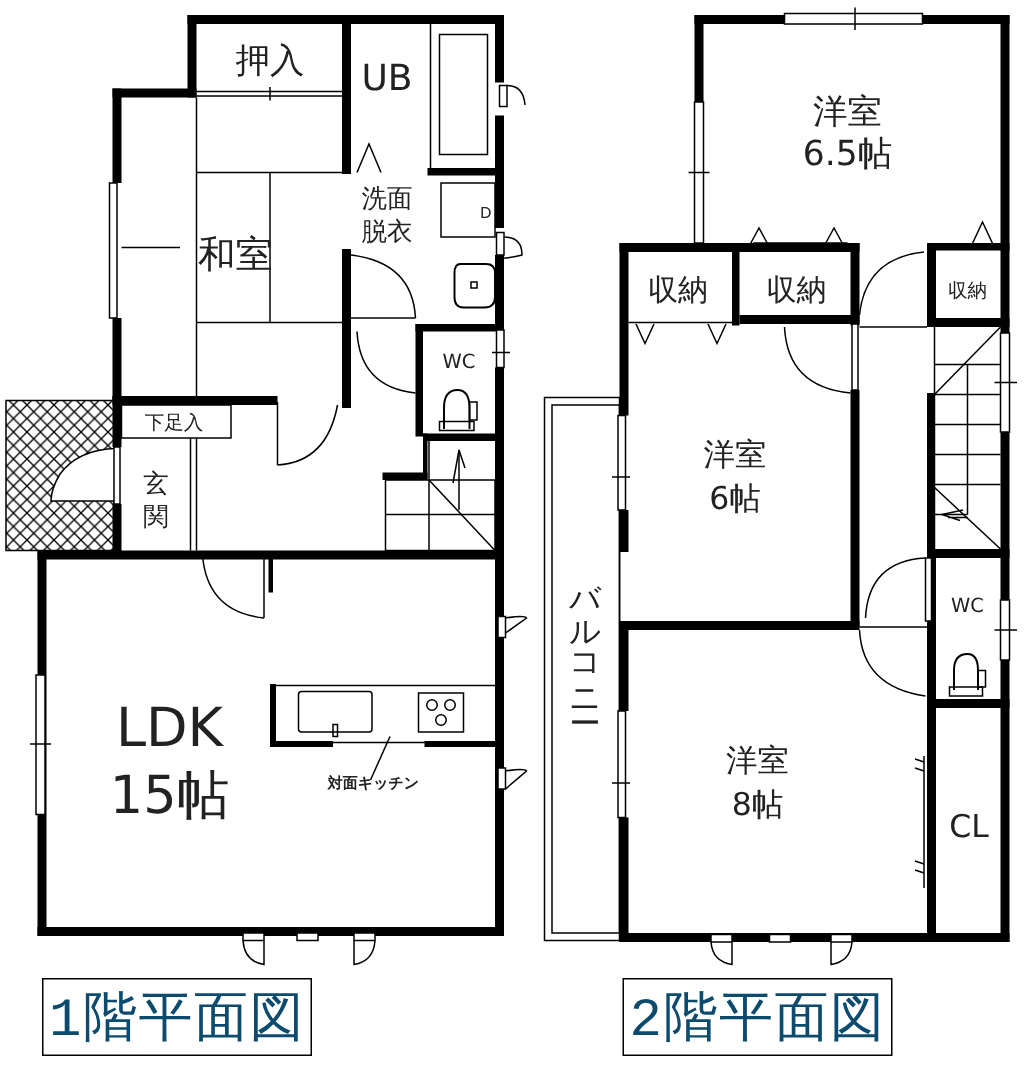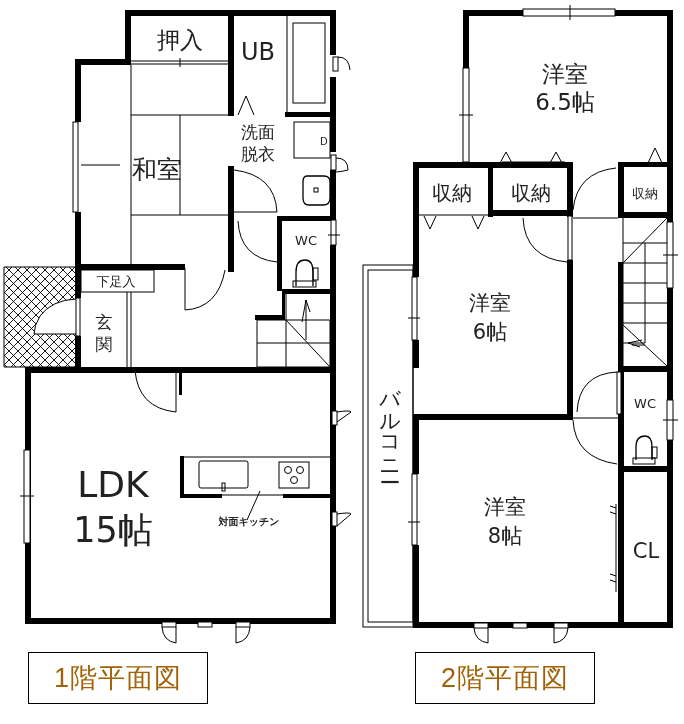--- a/index.html
+++ b/index.html
@@ -6,22 +6,22 @@
   body { width:684px; height:724px; position:relative; overflow:hidden;
          font-family:"DejaVu Sans","Liberation Sans",sans-serif; }
   #plan { position:absolute; left:0; top:0; }
   .wall { fill:#000; }
   .thin { stroke:#000; stroke-width:1; fill:none; }
   .thin2 { stroke:#000; stroke-width:1.3; fill:none; }
   .win { fill:#fff; stroke:#000; stroke-width:1; }
   .lbl { fill:#222; font-family:"DejaVu Sans","Liberation Sans",sans-serif; }
   .title-box { position:absolute; border:1.5px solid #000; background:#fff;
                display:flex; align-items:center; justify-content:center;
-               font-size:27px; color:#a16207; letter-spacing:1px;
-               font-family:Liberation Sans, sans-serif; }
+               font-size:36px; color:#0c4a6e; letter-spacing:1px;
+               font-family:Liberation Mono, monospace; }
 </style>
 </head>
 <body>
 
 <svg id="plan" width="684" height="724" viewBox="0 0 684 724" xmlns="http://www.w3.org/2000/svg">
   <defs>
     <pattern id="hatch" width="9" height="9" patternUnits="userSpaceOnUse">
       <rect width="9" height="9" fill="#fff"></rect>
       <path d="M0,0 L9,9 M9,0 L0,9" stroke="#000" stroke-width="0.9"></path>
     </pattern>

